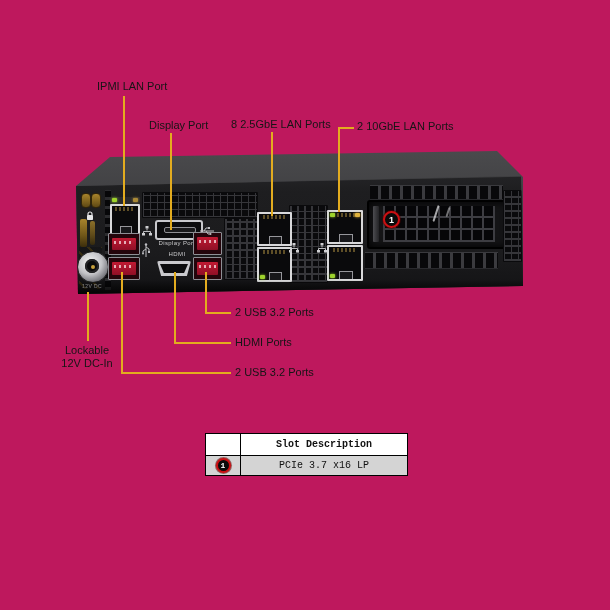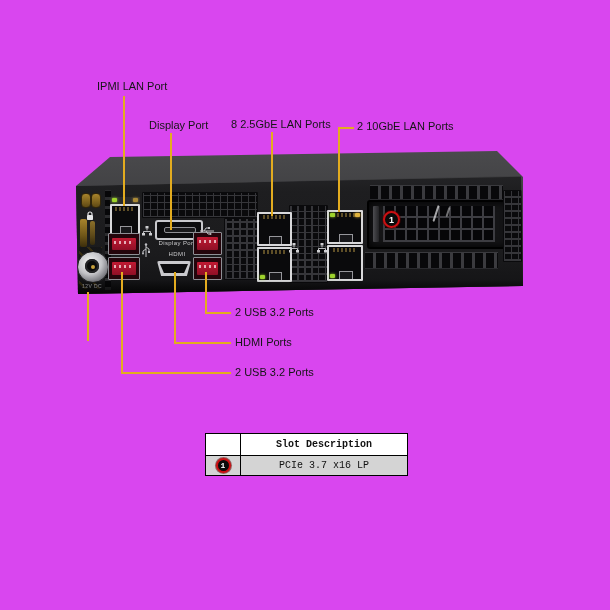--- a/index.html
+++ b/index.html
@@ -1,17 +1,17 @@
 <!DOCTYPE html>
 <html style="--callout-line: #e3ac1f; --chassis-front: #1e1e20; --chassis-top: #3c3c3f; --usb-red: #c11a33; --badge-red: #cc0f12; --table-row-bg: #d4d4d4; --panel-label: #c9c9cb;"><head>
 <meta charset="utf-8">
 <style>
   html,body{margin:0;padding:0;background:#fff;}
   .stage{
-    position:relative;width:610px;height:610px;background:#d946ef;overflow:hidden;
+    position:relative;width:610px;height:610px;background:#be185d;overflow:hidden;
     font-family:"Liberation Sans", sans-serif;color:#111;
   }
   
   .callout-label{position:absolute;font-size:11px;line-height:13px;color:#151515;white-space:nowrap;}
   .line{position:absolute;background:var(--callout-line,#e3ac1f);z-index:30;}
   
   .chassis{position:absolute;left:76px;top:151px;width:447px;height:143px;z-index:10;}
   .top-face{
     position:absolute;inset:0;
     clip-path:polygon(0px 35px,34px 6px,421px 0px,447px 26px,447px 135px,2px 143px);
@@ -105,20 +105,24 @@
 </style>
 </head>
 <body>
 
 <div class="stage">
 
   <div class="callout-label" style="left:97px;top:80px;">IPMI LAN Port</div>
   <div class="callout-label" style="left:149px;top:119px;">Display Port</div>
   <div class="callout-label" style="left:231px;top:118px;">8 2.5GbE LAN Ports</div>
   <div class="callout-label" style="left:357px;top:120px;text-align:right;">2 10GbE LAN Ports</div>
+  <div class="callout-label" style="left:58px;top:344px;width:58px;text-align:center;">
+    <div>Lockable</div>
+    <div>12V DC-In</div>
+  </div>
   <div class="callout-label" style="left:235px;top:306px;">2 USB 3.2 Ports</div>
   <div class="callout-label" style="left:235px;top:336px;">HDMI Ports</div>
   <div class="callout-label" style="left:235px;top:366px;">2 USB 3.2 Ports</div>
 
   <div class="line" style="left:123px;top:96px;width:2px;height:110px;"></div>
   <div class="line" style="left:170px;top:133px;width:2px;height:97px;"></div>
   <div class="line" style="left:271px;top:132px;width:2px;height:84px;"></div>
   <div class="line" style="left:338px;top:127px;width:16px;height:2px;"></div>
   <div class="line" style="left:338px;top:127px;width:2px;height:85px;"></div>
   <div class="line" style="left:87px;top:292px;width:2px;height:49px;"></div>

